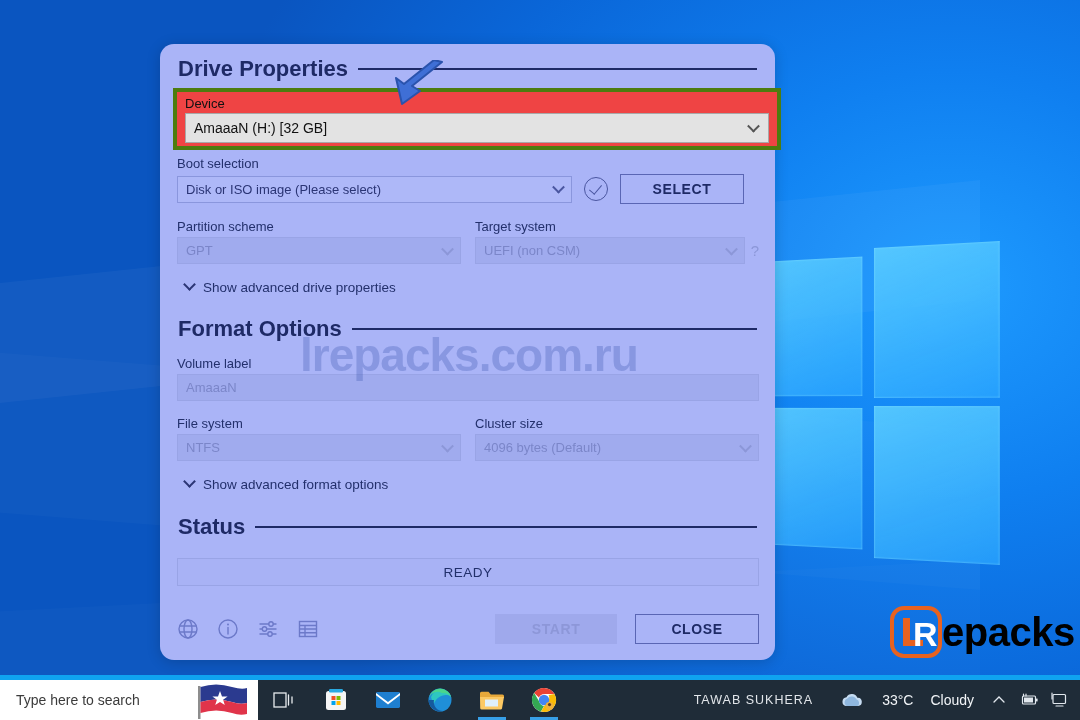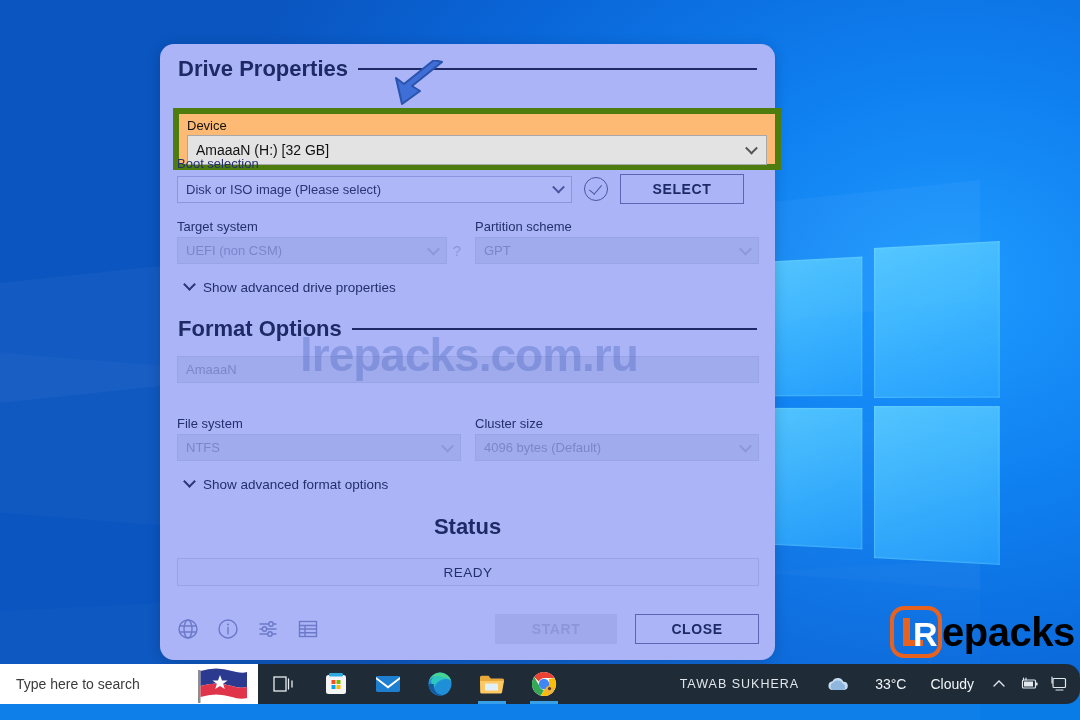--- a/index.html
+++ b/index.html
@@ -144,24 +144,23 @@
     border-bottom: 2px solid #4a56a0;
     transform: translateY(-70%) rotate(45deg);
   }
   .ctl.disabled .caret { border-color: #8c97d8; }
 
   
   #device-panel {
     position: absolute;
     left: 13px; top: 44px;
     width: 608px; height: 62px;
-    background: #fdba74;
-    border: 6px solid #4d7c0f;
+    background: #ef4444;
+    border: 4px solid #4d7c0f;
     padding: 4px 8px 0 8px;
-    margin-top: 20px;
   }
   #device-panel .dev-label {
     font-size: 13px; color: #111; margin-bottom: 2px;
   }
   #device-combo {
     height: 30px;
     background: #e3e3e3;
     border: 1px solid #a8a8a8;
     display: flex; align-items: center;
     padding: 0 26px 0 8px;
@@ -238,26 +237,25 @@
   
   #pointer-arrow {
     position: absolute;
     left: 386px; top: 60px;
     width: 64px; height: 56px;
     z-index: 60;
   }
 
   
   #taskbar {
-    position: absolute; left: 0; bottom: 16px;
+    position: absolute; left: 0; bottom: 0;
     width: 1080px; height: 40px;
     background: #1f2c38;
     display: flex; align-items: center;
     z-index: 70;
-    border-radius: 14px;
   }
   #search-box {
     width: 258px; height: 40px;
     background: #ffffff;
     display: flex; align-items: center;
     padding-left: 16px;
     position: relative;
   }
   #search-box .ph { font-size: 14px; color: #3b3b3b; }
   #search-flag {
@@ -277,21 +275,21 @@
   #tray {
     margin-left: auto;
     display: flex; align-items: center; gap: 0;
     height: 40px; padding-right: 6px;
   }
   #tray .user-name {
     font-size: 12.5px; color: #e2e6ea; letter-spacing: 1px;
     padding: 0 16px;
   }
   #tray .weather {
-    display: flex; align-items: center; gap: 24px;
+    display: flex; align-items: center; gap: 17px;
     padding: 0 10px;
     font-size: 14px; color: #f2f5f8;
   }
   #tray .tray-btn {
     width: 30px; height: 40px;
     display: flex; align-items: center; justify-content: center;
   }
   .blue-strip {
     position: absolute; left: 0; bottom: 40px;
     width: 1080px; height: 5px;
@@ -341,50 +339,51 @@
         <div id="check-icon"></div>
         <div class="btn" style="width:124px;">
           <span>SELECT</span>
         </div>
       </div>
     </div>
 
     <div style="position:absolute;left:17px;top:175px;width:582px;">
       <div class="row2">
         <div>
+          <div class="field-label">Partition scheme</div>
+          <div class="ctl disabled">
+            <span>GPT</span>
+            <span class="caret"></span>
+          </div>
+        </div>
+        <div>
           <div class="field-label">Target system</div>
           <div style="display:flex;align-items:center;gap:6px;">
             <div class="ctl disabled" style="flex:1;">
               <span>UEFI (non CSM)</span>
               <span class="caret"></span>
             </div>
             <span style="font-size:15px;color:#8c97d8;">?</span>
           </div>
         </div>
-        <div>
-          <div class="field-label">Partition scheme</div>
-          <div class="ctl disabled">
-            <span>GPT</span>
-            <span class="caret"></span>
-          </div>
-        </div>
       </div>
     </div>
 
     <div class="adv-toggle" style="position:absolute;left:17px;top:236px;">
       <span class="chev"></span>
       <span>Show advanced drive properties</span>
     </div>
 
     <div class="section-head" style="position:absolute;left:0;top:272px;width:100%;">
       <span class="title">Format Options</span>
       <span class="rule"></span>
     </div>
 
     <div style="position:absolute;left:17px;top:312px;width:582px;">
+      <div class="field-label">Volume label</div>
       <div class="ctl disabled" style="padding-right:8px;">
         <span>AmaaaN</span>
       </div>
     </div>
 
     <div style="position:absolute;left:17px;top:372px;width:582px;">
       <div class="row2">
         <div>
           <div class="field-label">File system</div>
           <div class="ctl disabled">
@@ -400,21 +399,21 @@
           </div>
         </div>
       </div>
     </div>
 
     <div class="adv-toggle" style="position:absolute;left:17px;top:433px;">
       <span class="chev"></span>
       <span>Show advanced format options</span>
     </div>
 
-    <div class="section-head" style="position:absolute;left:0;top:470px;width:100%;flex-direction:column;">
+    <div class="section-head" style="position:absolute;left:0;top:470px;width:100%;">
       <span class="title">Status</span>
       <span class="rule"></span>
     </div>
 
     <div id="status-bar" style="position:absolute;left:17px;top:514px;width:582px;">
       <span>READY</span>
     </div>
 
     <div style="position:absolute;left:17px;top:570px;width:582px;display:flex;align-items:center;">
 

